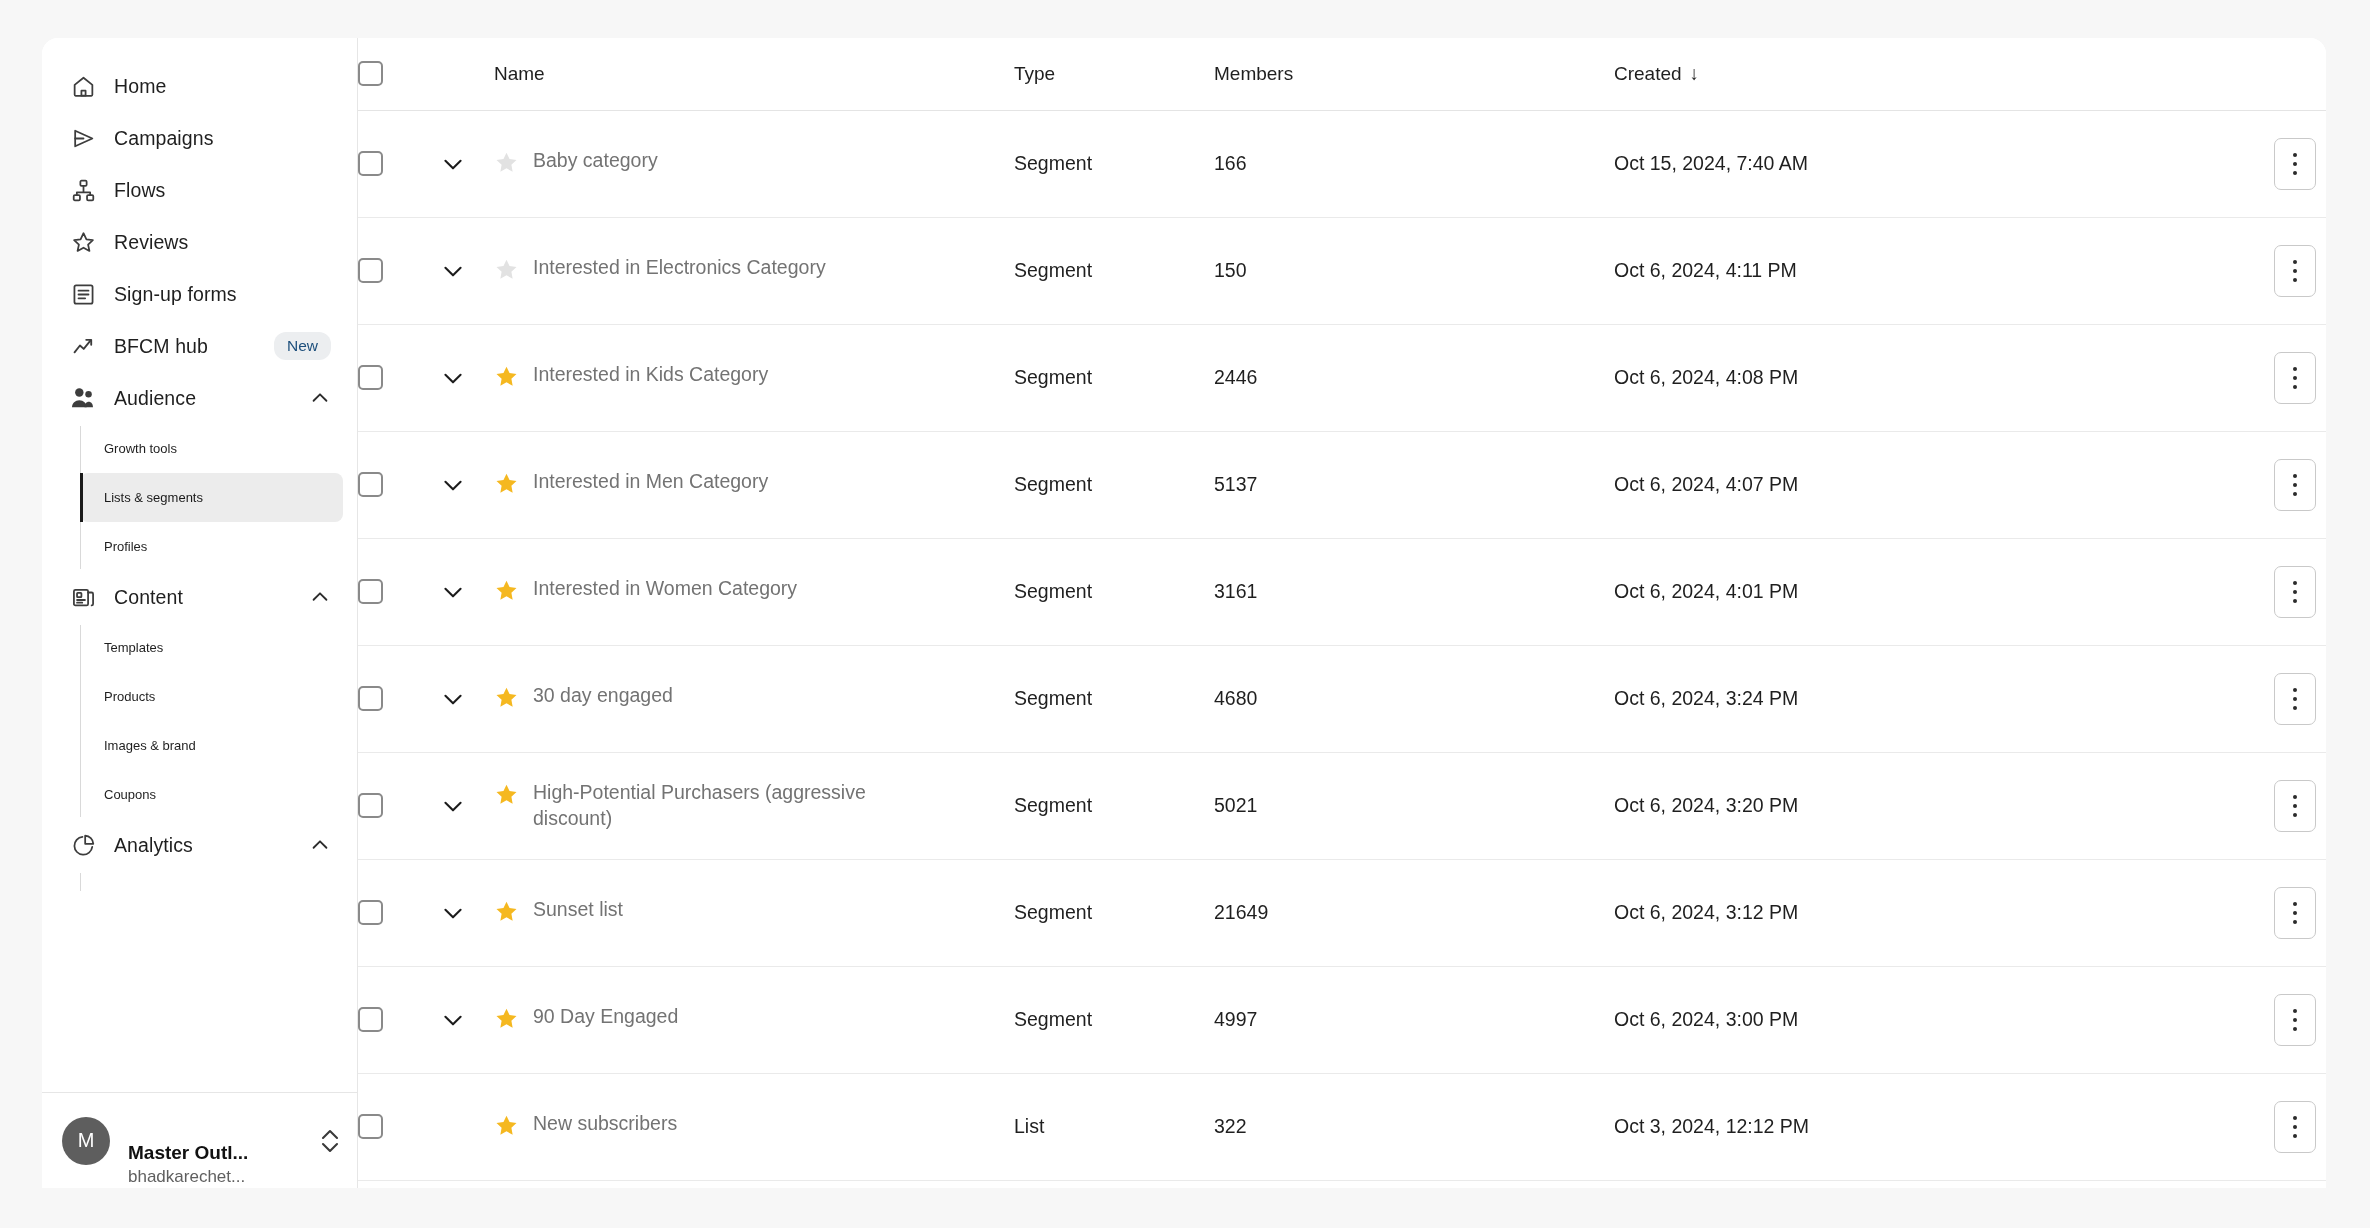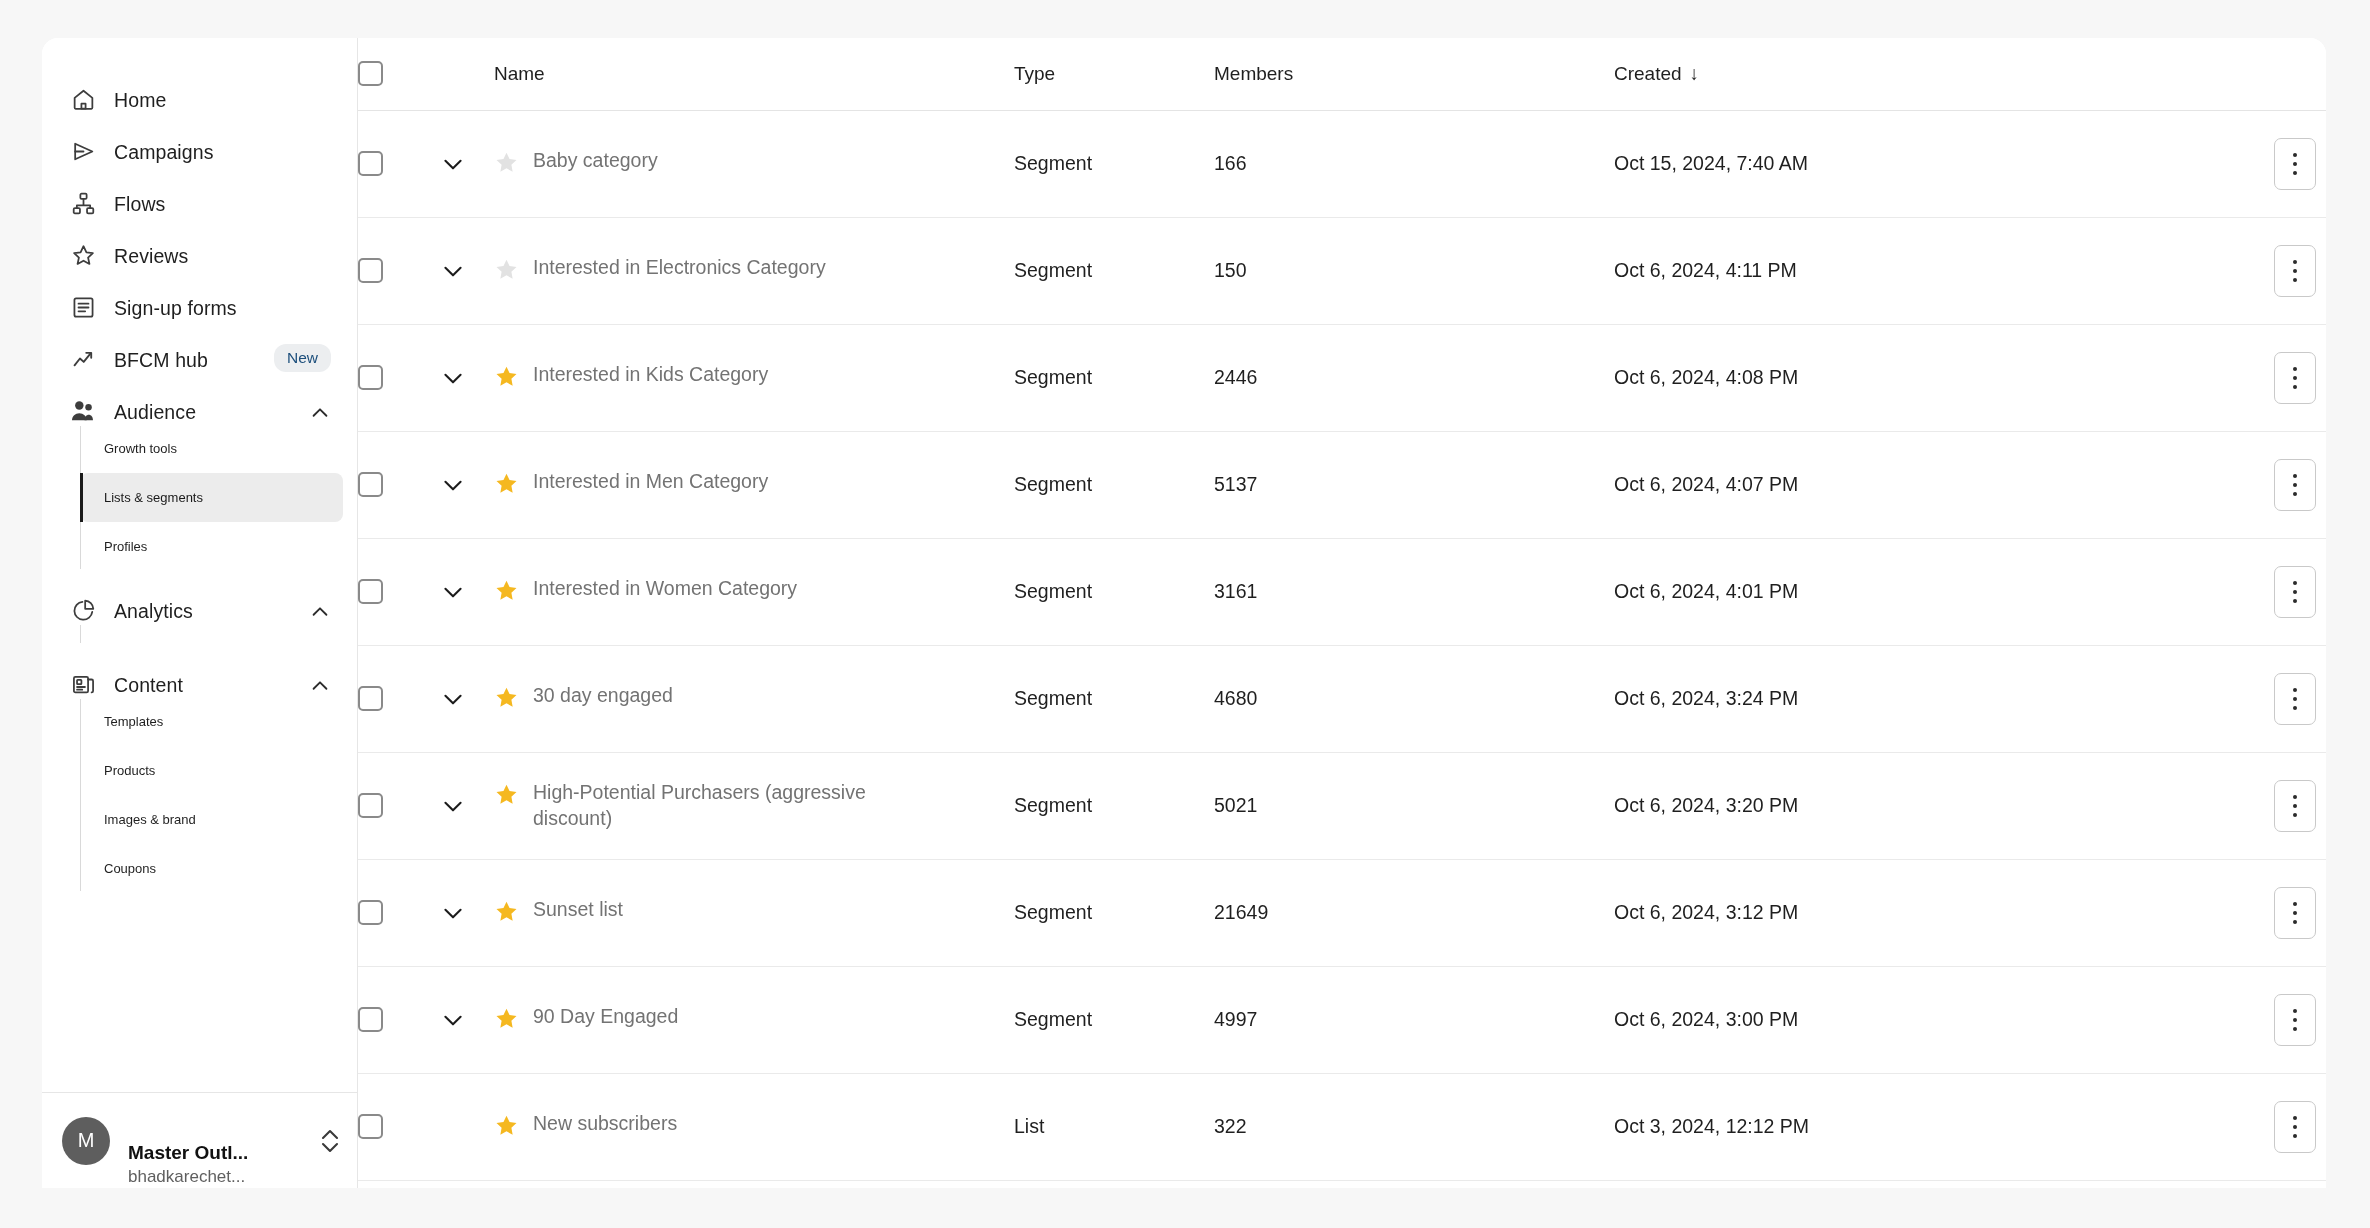--- a/index.html
+++ b/index.html
@@ -42,21 +42,21 @@
   }
 
   #nav-scroll {
     flex: 1 1 auto;
     padding: 22px 14px 0 14px;
     overflow: hidden;
   }
 
   .nav-item {
     display: flex;
-    align-items: flex-end;
+    align-items: center;
     height: 52px;
     padding: 0 12px 0 14px;
     border-radius: 8px;
     cursor: pointer;
     position: relative;
   }
 
   .nav-ico {
     width: 26px;
     height: 26px;
@@ -389,38 +389,20 @@
             </div>
             <div class="sub-item">
               <span class="sub-label">Profiles</span>
             </div>
           </div>
         </div>
         <div class="nav-group">
           <div class="nav-item">
             <span class="nav-ico">
               <svg width="25" height="25" viewBox="0 0 24 24" fill="none" stroke="currentColor" stroke-width="1.7" stroke-linecap="round" stroke-linejoin="round">
-                <path d="M20.4 13.4A8.6 8.6 0 1 1 11 3.7"></path>
-                <path d="M13.6 2.6a8.2 8.2 0 0 1 7.8 7.8h-7.8z"></path>
-              </svg>
-            </span>
-            <span class="nav-label">Analytics</span>
-            <span class="nav-grow"></span>
-            <span class="nav-chevron">
-              <svg width="22" height="22" viewBox="0 0 24 24" fill="none" stroke="currentColor" stroke-width="2" stroke-linecap="round" stroke-linejoin="round">
-                <polyline points="5,15 12,8 19,15"></polyline>
-              </svg>
-            </span>
-          </div>
-          <div class="nav-group-children" style="height: 22px;"></div>
-        </div>
-        <div class="nav-group">
-          <div class="nav-item">
-            <span class="nav-ico">
-              <svg width="25" height="25" viewBox="0 0 24 24" fill="none" stroke="currentColor" stroke-width="1.7" stroke-linecap="round" stroke-linejoin="round">
                 <rect x="2.8" y="4.6" width="13.6" height="15" rx="1.4"></rect>
                 <path d="M16.4 7.2h3.4a1.4 1.4 0 0 1 1.4 1.4v9.6a1.4 1.4 0 0 1-1.4 1.4"></path>
                 <rect x="5.8" y="7.6" width="4.2" height="4" rx=".6"></rect>
                 <path d="M5.8 14.4h7.6M5.8 17h5"></path>
               </svg>
             </span>
             <span class="nav-label">Content</span>
             <span class="nav-grow"></span>
             <span class="nav-chevron">
               <svg width="22" height="22" viewBox="0 0 24 24" fill="none" stroke="currentColor" stroke-width="2" stroke-linecap="round" stroke-linejoin="round">
@@ -436,20 +418,38 @@
               <span class="sub-label">Products</span>
             </div>
             <div class="sub-item">
               <span class="sub-label">Images &amp; brand</span>
             </div>
             <div class="sub-item">
               <span class="sub-label">Coupons</span>
             </div>
           </div>
         </div>
+        <div class="nav-group">
+          <div class="nav-item">
+            <span class="nav-ico">
+              <svg width="25" height="25" viewBox="0 0 24 24" fill="none" stroke="currentColor" stroke-width="1.7" stroke-linecap="round" stroke-linejoin="round">
+                <path d="M20.4 13.4A8.6 8.6 0 1 1 11 3.7"></path>
+                <path d="M13.6 2.6a8.2 8.2 0 0 1 7.8 7.8h-7.8z"></path>
+              </svg>
+            </span>
+            <span class="nav-label">Analytics</span>
+            <span class="nav-grow"></span>
+            <span class="nav-chevron">
+              <svg width="22" height="22" viewBox="0 0 24 24" fill="none" stroke="currentColor" stroke-width="2" stroke-linecap="round" stroke-linejoin="round">
+                <polyline points="5,15 12,8 19,15"></polyline>
+              </svg>
+            </span>
+          </div>
+          <div class="nav-group-children" style="height: 22px;"></div>
+        </div>
       </div>
 
     <div id="account">
       <div class="avatar">M</div>
       <div class="acct-text">
         <div class="acct-name">Master Outl...</div>
         <div class="acct-sub">bhadkarechet...</div>
       </div>
       <span class="acct-chev">
         <svg width="22" height="32" viewBox="0 0 22 32" fill="none" stroke="currentColor" stroke-width="2.1" stroke-linecap="round" stroke-linejoin="round">

